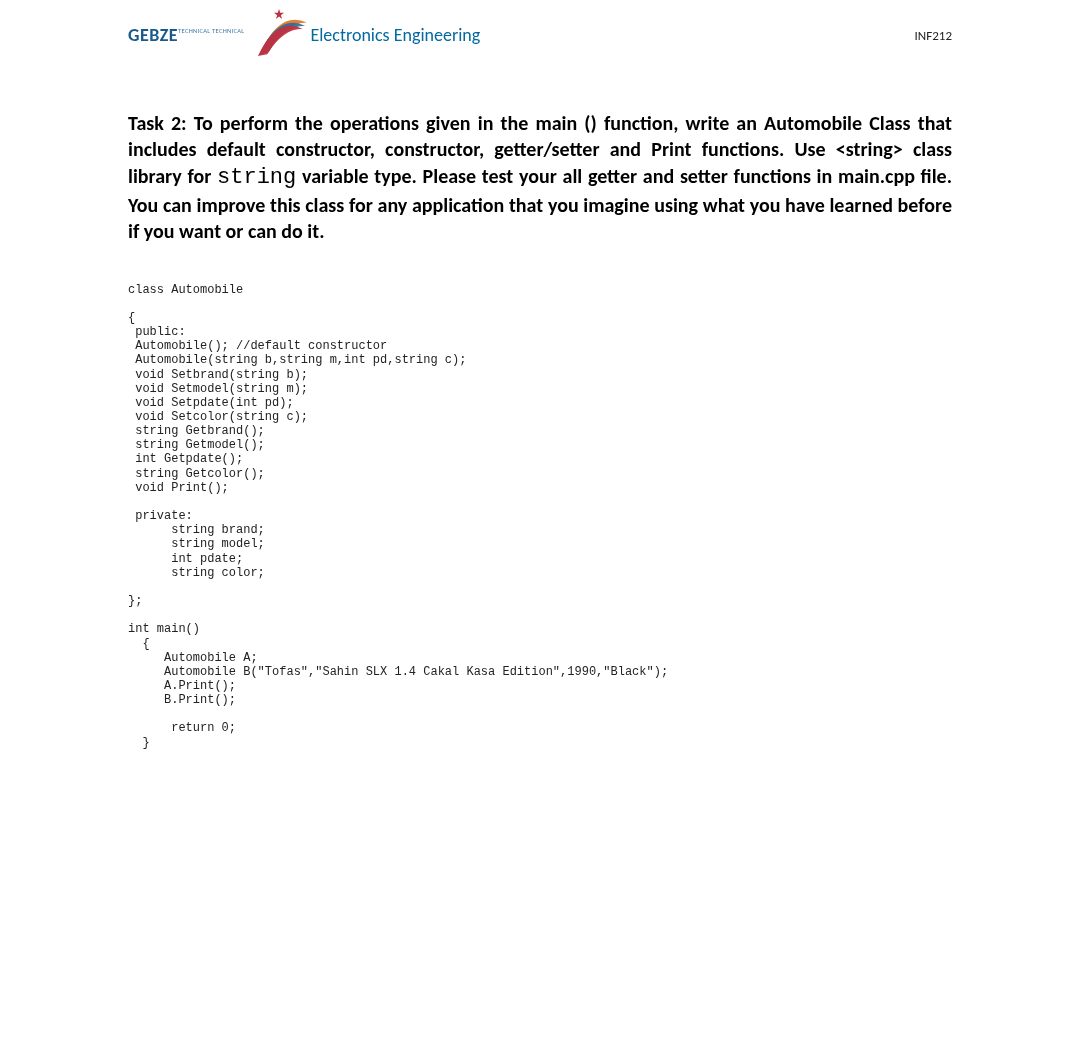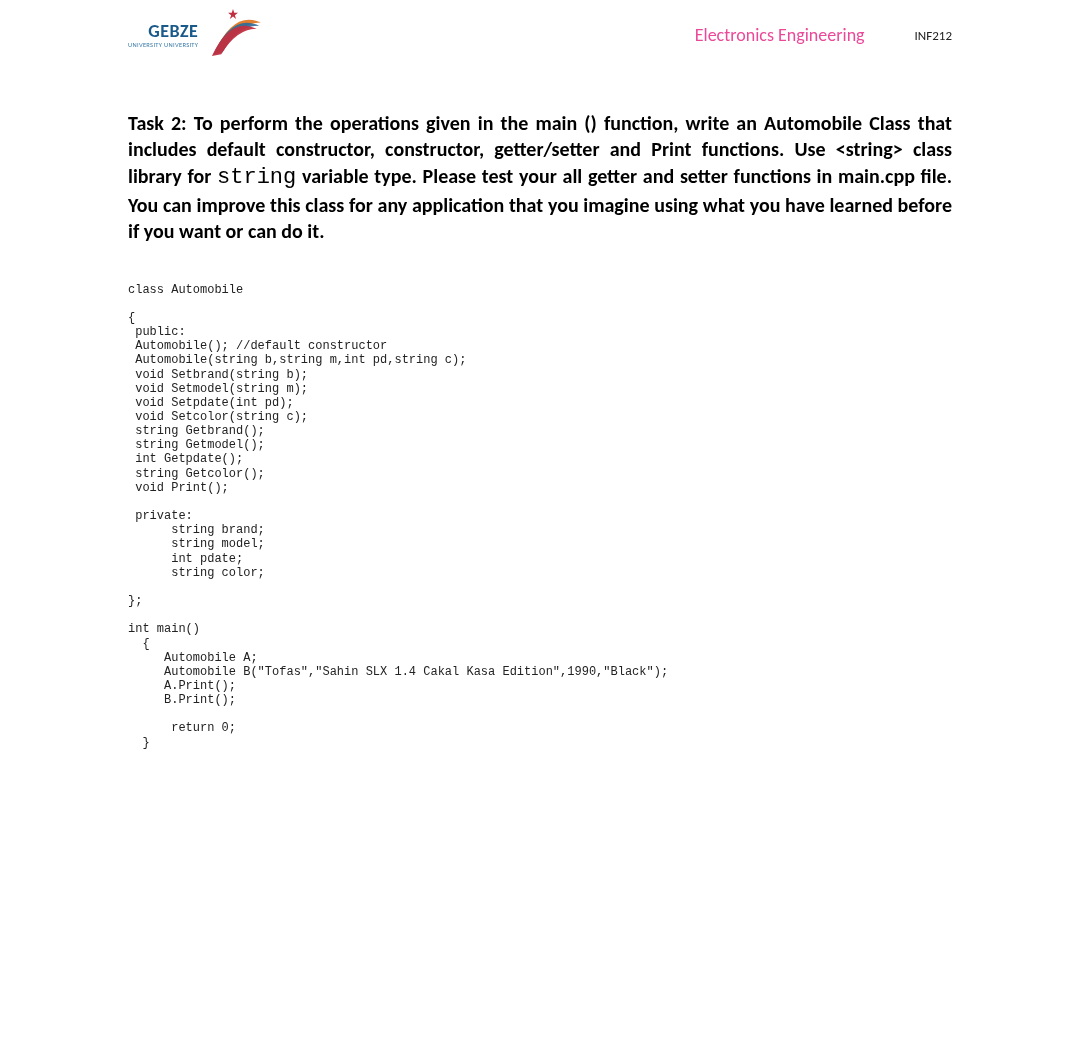--- a/index.html
+++ b/index.html
@@ -23,41 +23,41 @@
       height: 70px;
       margin-bottom: 40px;
     }
     .logo {
       display: flex;
       align-items: center;
       gap: 4px;
     }
     .logo-graphic {
       display: flex;
-      flex-direction: column;
-      align-items: flex-end;
+      flex-direction: row;
+      align-items: flex-start;
       line-height: 1;
     }
     .logo-text {
       font-size: 18px;
       font-weight: 700;
       color: #1a5a8a;
       letter-spacing: 0.5px;
     }
     .logo-sub {
       font-size: 6.5px;
       color: #3a7aa8;
       letter-spacing: 0.3px;
       margin-top: 2px;
     }
     .header-center {
       font-size: 18px;
-      color: #ec4899;
+      color: #0369a1;
       flex: 1;
-      text-align: right;
+      text-align: left;
       padding-right: 50px;
     }
     .header-right {
       font-size: 13px;
       color: #222;
     }
     .task {
       font-size: 20px;
       font-weight: 700;
       color: #000;
@@ -84,21 +84,21 @@
     }
   </style>
 </head>
 <body>
 
 <div class="page">
   <div class="header">
     <div class="logo">
       <div class="logo-graphic">
         <span class="logo-text">GEBZE</span>
-        <span class="logo-sub">UNIVERSITY UNIVERSITY</span>
+        <span class="logo-sub">TECHNICAL TECHNICAL</span>
       </div>
       <svg class="logo-swoosh" viewBox="0 0 100 100">
         <path d="M20 80 Q50 10 95 30 Q60 30 35 75 Z" fill="#e08030"></path>
         <path d="M18 82 Q48 15 92 35 Q58 35 33 78 Z" fill="#2a6a9a" opacity="0.9"></path>
         <path d="M16 84 Q46 20 88 40 Q56 40 31 81 Z" fill="#c03040" opacity="0.95"></path>
         <polygon points="50,8 52,14 58,14 53,18 55,24 50,20 45,24 47,18 42,14 48,14" fill="#c03040"></polygon>
       </svg>
     </div>
     <div class="header-center">Electronics Engineering</div>
     <div class="header-right">INF212</div>

